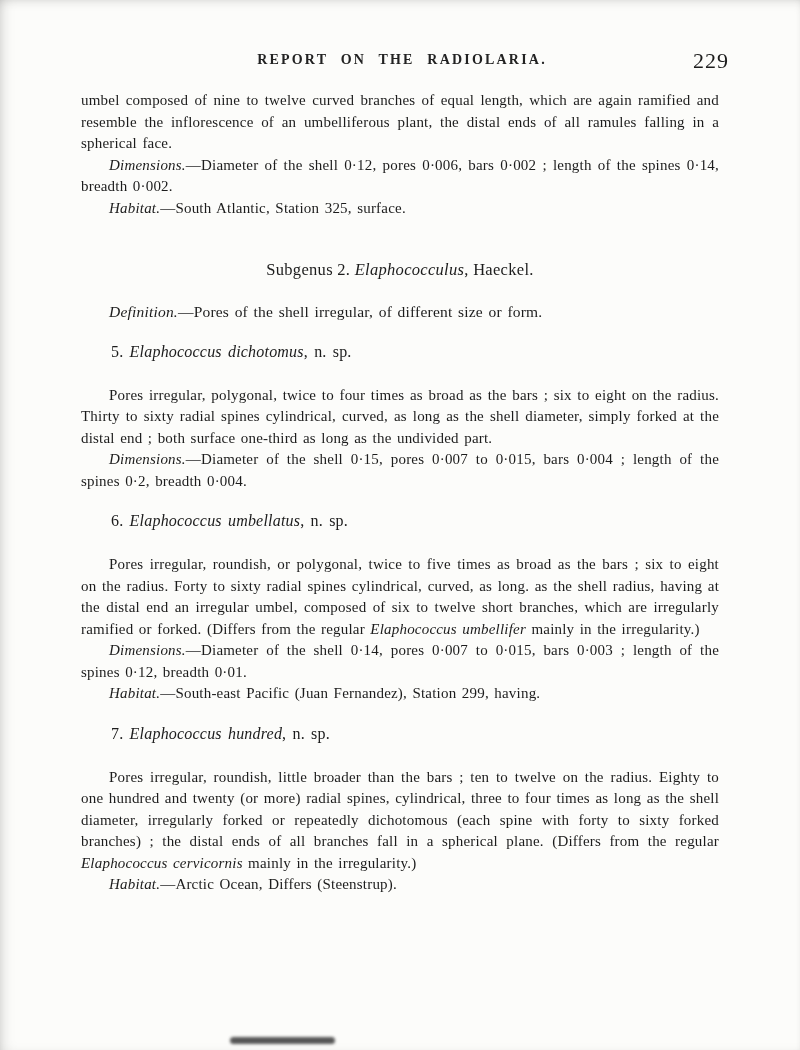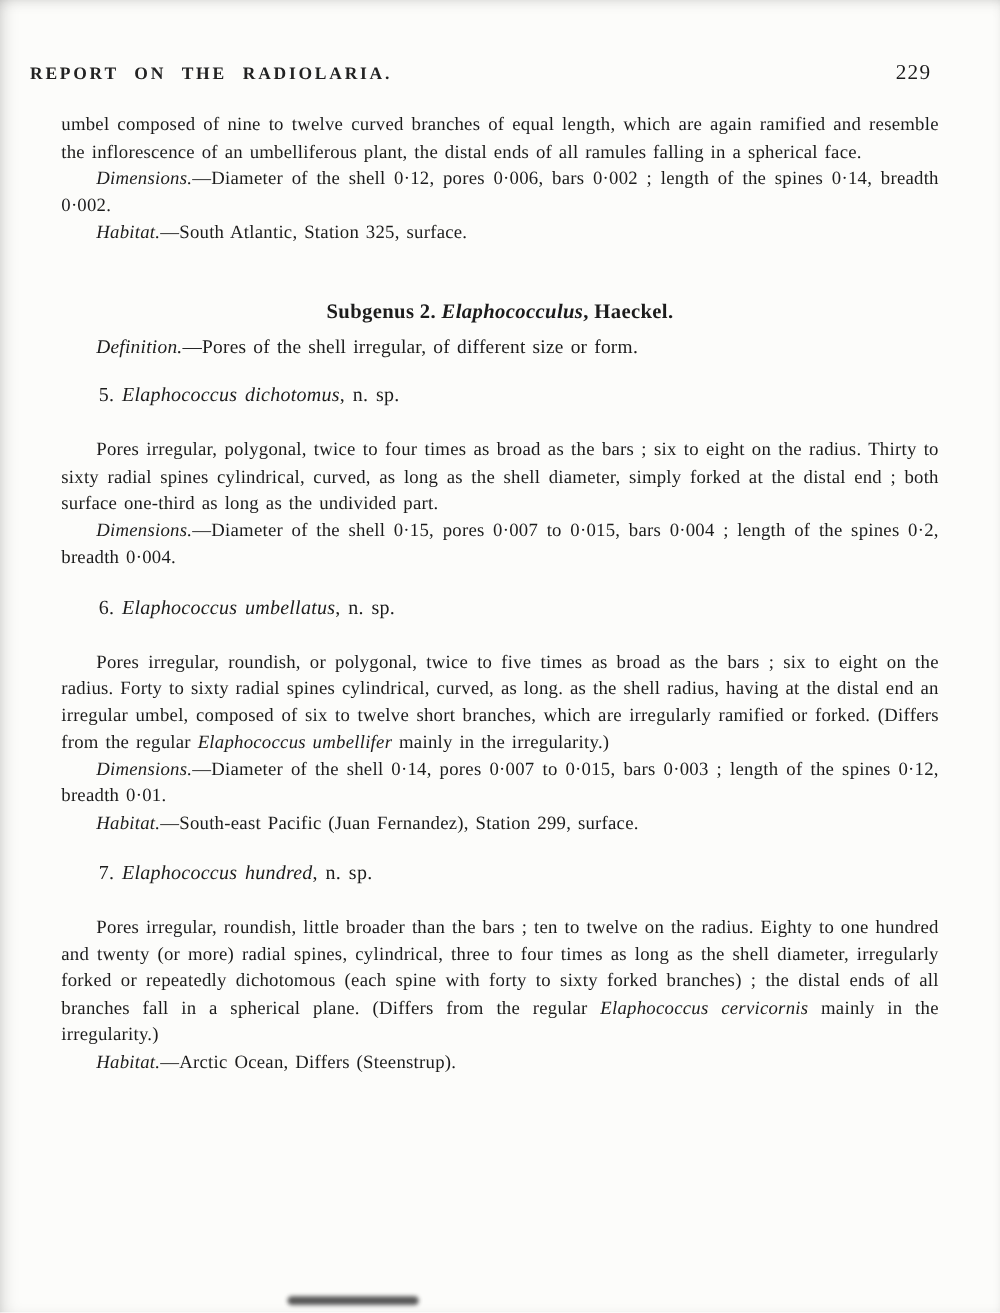--- a/index.html
+++ b/index.html
@@ -11,58 +11,59 @@
     overflow: hidden;
     background: #fcfcfa;
     color: #1c1c1c;
     font-family: "Liberation Serif", "DejaVu Serif", serif;
     box-shadow: inset 8px 0 16px -10px rgba(0,0,0,0.28),
                 inset 0 8px 14px -10px rgba(0,0,0,0.18),
                 inset -4px 0 10px -8px rgba(0,0,0,0.12);
   }
   .page-header {
     position: relative;
-    padding: 50px 55px 0 24px;
+    padding: 50px 55px 0 59px;
+    text-align: center;
     height: 74px;
   }
   .running-title {
     font-size: 14px;
     font-weight: bold;
     letter-spacing: 2.2px;
     word-spacing: 7px;
     color: #222;
   }
   .page-number {
     position: absolute;
-    right: 55px;
+    right: 71px;
     top: 48px;
-    font-size: 17px;
+    font-size: 22px;
     letter-spacing: 1px;
   }
-  .text-block { padding: 0 49px; }
+  .text-block { padding: 0 81px; }
   .par {
     margin: 0;
     font-size: 15px;
     line-height: 21.5px;
     text-align: justify;
     word-spacing: 1.5px;
     letter-spacing: 0.2px;
   }
   .indent { text-indent: 28px; }
   .no-indent { text-indent: 0; }
   .mt-first { margin-top: 16px; }
   .subgenus-heading {
     margin: 40px 0 5px 0;
     font-size: 16.5px;
-    font-weight: bold;
+    font-weight: normal;
     text-align: center;
     letter-spacing: 0.3px;
     line-height: 22px;
   }
-  .definition { margin-top: 7px; font-size: 15.5px; }
+  .definition { margin-top: 20px; font-size: 15.5px; }
   .species-heading {
     margin: 18px 0 0 30px;
     font-size: 16px;
     font-weight: normal;
     line-height: 22px;
     letter-spacing: 0.2px;
     word-spacing: 2px;
   }
   .desc { margin-top: 22px; }
   .smudge {
@@ -96,21 +97,21 @@
     <h2 class="subgenus-heading"><span>Subgenus 2. </span><i>Elaphococculus</i><span>, Haeckel.</span></h2>
     <p class="par indent definition"><i>Definition.</i><span>—Pores of the shell irregular, of different size or form.</span></p>
 
     <h3 class="species-heading"><span>5. </span><i>Elaphococcus dichotomus</i><span>, n. sp.</span></h3>
     <p class="par indent desc">Pores irregular, polygonal, twice to four times as broad as the bars ; six to eight on the radius. Thirty to sixty radial spines cylindrical, curved, as long as the shell diameter, simply forked at the distal end ; both surface one-third as long as the undivided part.</p>
     <p class="par indent"><i>Dimensions.</i><span>—Diameter of the shell 0·15, pores 0·007 to 0·015, bars 0·004 ; length of the spines 0·2, breadth 0·004.</span></p>
 
     <h3 class="species-heading"><span>6. </span><i>Elaphococcus umbellatus</i><span>, n. sp.</span></h3>
     <p class="par indent desc"><span>Pores irregular, roundish, or polygonal, twice to five times as broad as the bars ; six to eight on the radius. Forty to sixty radial spines cylindrical, curved, as long. as the shell radius, having at the distal end an irregular umbel, composed of six to twelve short branches, which are irregularly ramified or forked. (Differs from the regular </span><i>Elaphococcus umbellifer</i><span> mainly in the irregularity.)</span></p>
     <p class="par indent"><i>Dimensions.</i><span>—Diameter of the shell 0·14, pores 0·007 to 0·015, bars 0·003 ; length of the spines 0·12, breadth 0·01.</span></p>
-    <p class="par indent"><i>Habitat.</i><span>—South-east Pacific (Juan Fernandez), Station 299, surface.</span></p>
+    <p class="par indent"><i>Habitat.</i><span>—South-east Pacific (Juan Fernandez), Station 299, having.</span></p>
 
     <h3 class="species-heading"><span>7. </span><i>Elaphococcus hundred</i><span>, n. sp.</span></h3>
     <p class="par indent desc"><span>Pores irregular, roundish, little broader than the bars ; ten to twelve on the radius. Eighty to one hundred and twenty (or more) radial spines, cylindrical, three to four times as long as the shell diameter, irregularly forked or repeatedly dichotomous (each spine with forty to sixty forked branches) ; the distal ends of all branches fall in a spherical plane. (Differs from the regular </span><i>Elaphococcus cervicornis</i><span> mainly in the irregularity.)</span></p>
     <p class="par indent"><i>Habitat.</i><span>—Arctic Ocean, Differs (Steenstrup).</span></p>
 
   </main>
 
   <div class="smudge"></div>
 
 </div>

